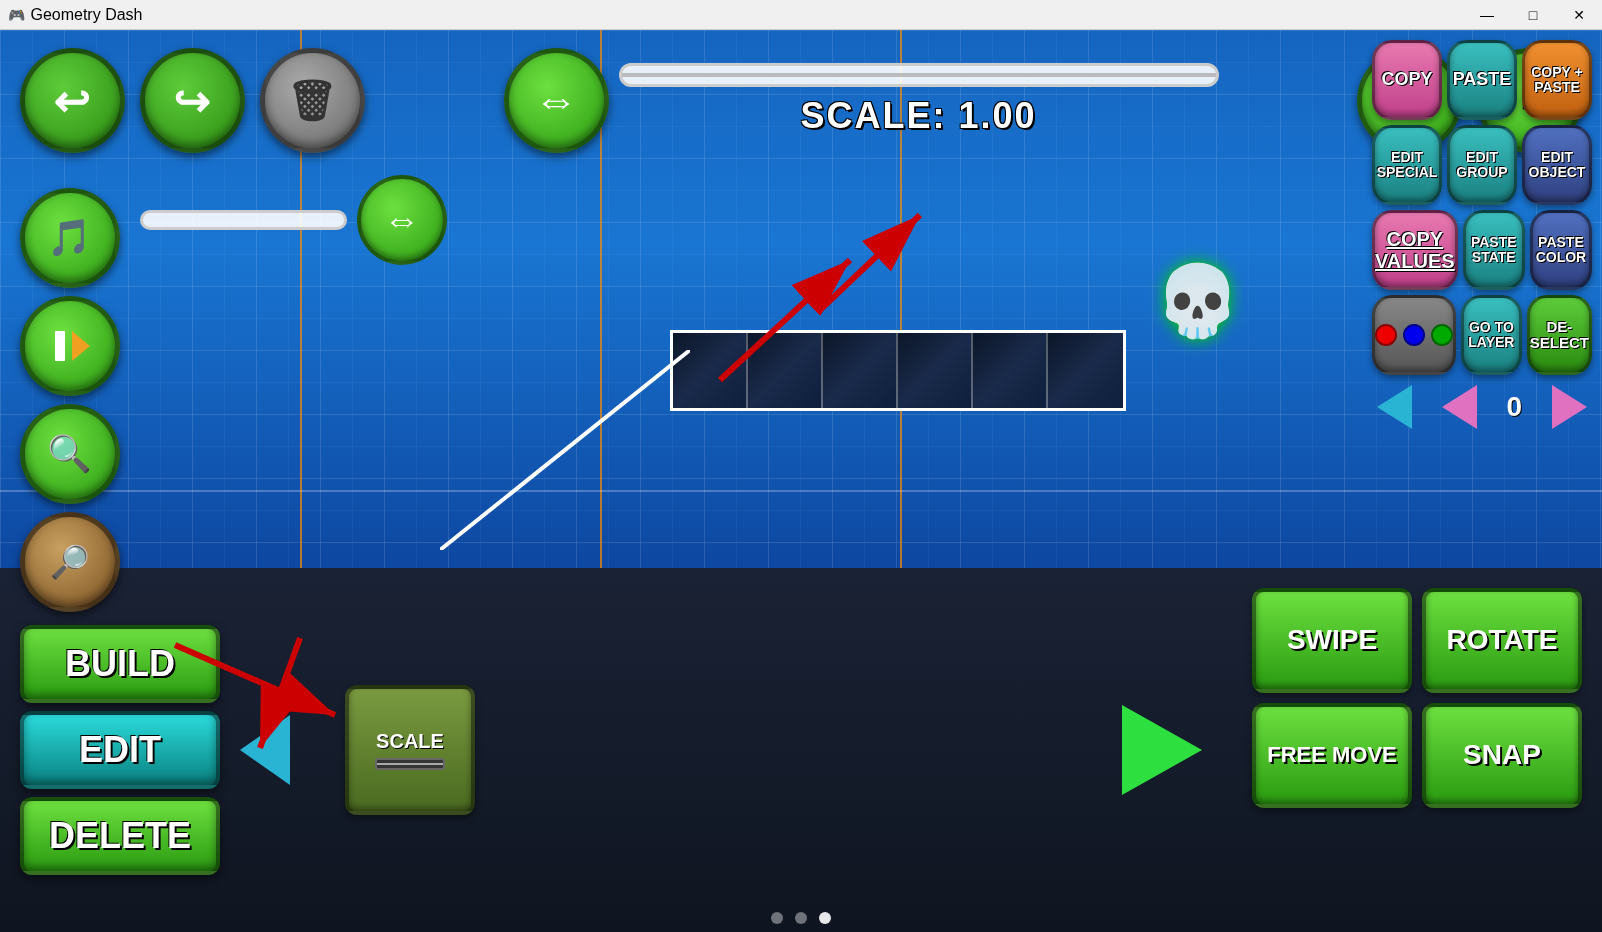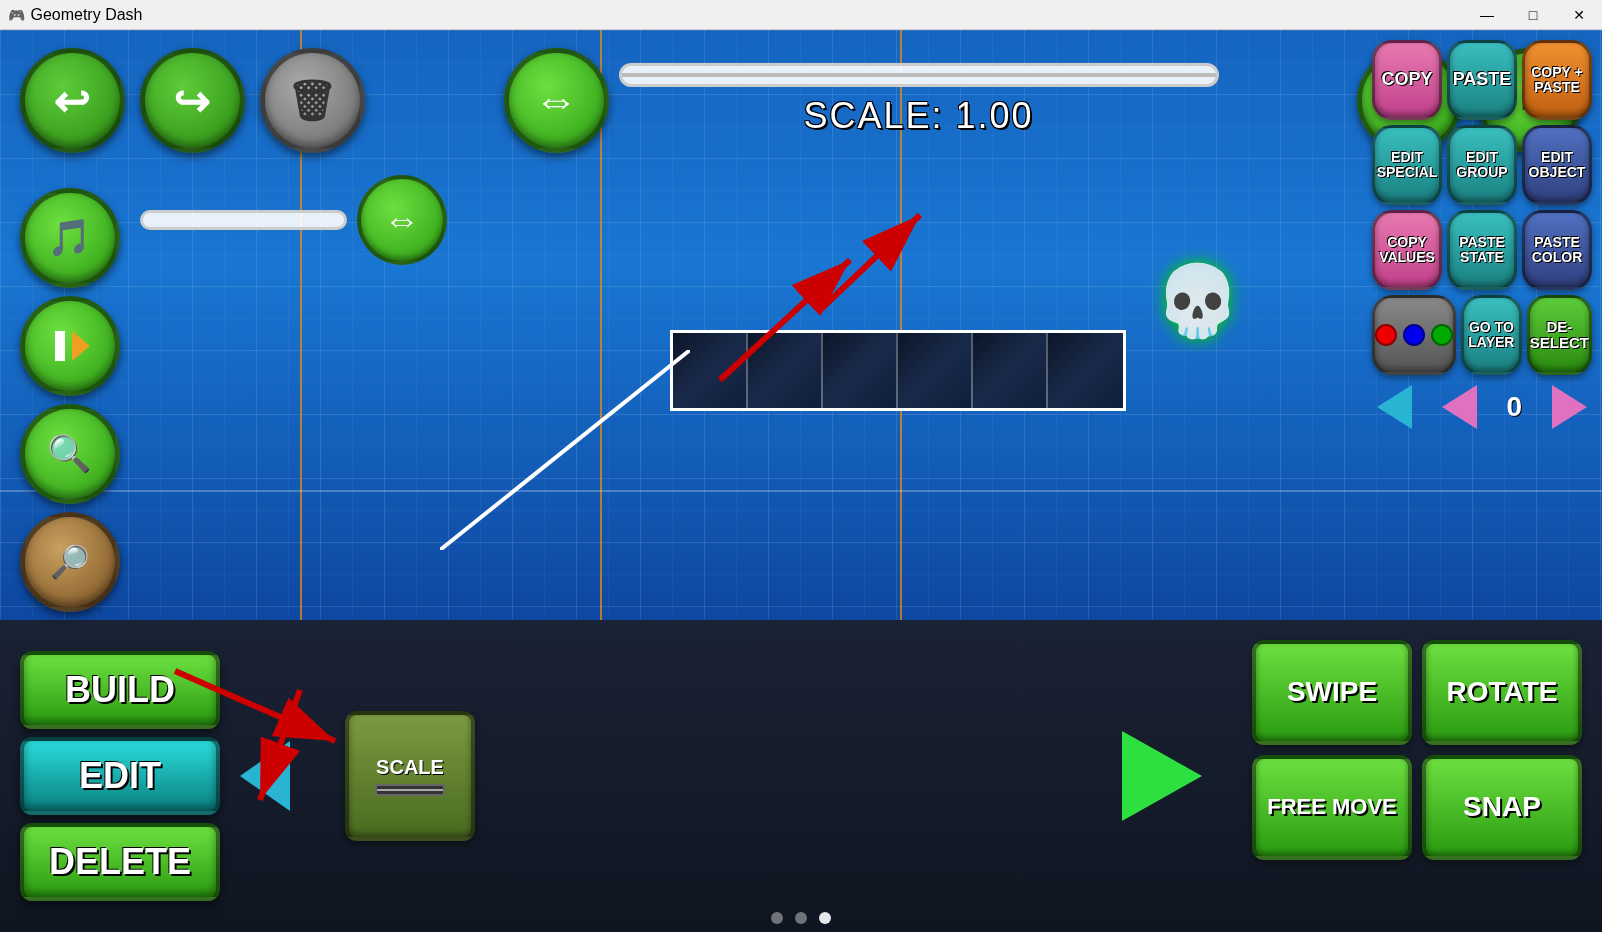--- a/index.html
+++ b/index.html
@@ -121,21 +121,21 @@
     }
 
     .scale-slider-container {
       display: flex; flex-direction: column; align-items: center; gap: 8px;
     }
     .scale-track {
       width: 600px; height: 24px; background: rgba(255,255,255,0.9);
       border-radius: 12px; border: 3px solid #ccc; position: relative;
     }
     .scale-label {
-      font-size: 36px; font-weight: 400; color: white;
+      font-size: 36px; font-weight: 700; color: white;
       text-shadow: 2px 2px 0 #000, -1px -1px 0 #000, 1px -1px 0 #000, -1px 1px 0 #000;
       letter-spacing: 2px;
     }
 
     
     .scale-row2 {
       position: absolute; top: 145px; left: 140px; right: 1155px;
       display: flex; align-items: center; gap: 10px; z-index: 20; pointer-events: none;
     }
     .scale-track2 {
@@ -200,21 +200,21 @@
       font-size: 36px; font-weight: bold; pointer-events: all;
       box-shadow: inset 0 -4px 8px rgba(0,0,0,0.4), 0 4px 8px rgba(0,0,0,0.5);
     }
     .btn-music { background: radial-gradient(circle at 40% 35%, #6de040, #2a9a10); color: white; }
     .btn-play { background: radial-gradient(circle at 40% 35%, #6de040, #2a9a10); color: white; }
     .btn-zoom-in { background: radial-gradient(circle at 40% 35%, #6de040, #2a9a10); color: white; }
     .btn-zoom-out { background: radial-gradient(circle at 40% 35%, #c8a060, #7a5020); color: white; }
 
     
     .bottom-bar {
-      width: 100%; height: 312px;
+      width: 100%; height: 364px;
       background: linear-gradient(180deg, #1a2235 0%, #0f1520 100%);
       display: flex; align-items: center; padding: 0 20px;
       gap: 15px; position: relative;
     }
 
     .mode-buttons {
       display: flex; flex-direction: column; gap: 8px; flex-shrink: 0;
     }
 
     .mode-btn {
@@ -420,21 +420,21 @@
         <div class="rpanel-btn btn-copy-paste" style="font-size:14px;">COPY + PASTE</div>
       </div>
 
       <div class="right-row">
         <div class="rpanel-btn btn-edit-special" style="font-size:14px;">EDIT SPECIAL</div>
         <div class="rpanel-btn btn-edit-group" style="font-size:14px;">EDIT GROUP</div>
         <div class="rpanel-btn btn-edit-object" style="font-size:14px;">EDIT OBJECT</div>
       </div>
 
       <div class="right-row">
-        <div class="rpanel-btn btn-copy-values" style="font-size:14px;">COPY VALUES</div>
+        <div class="rpanel-btn btn-copy-values" style="font-size:20px;text-decoration:underline;">COPY VALUES</div>
         <div class="rpanel-btn btn-paste-state" style="font-size:14px;">PASTE STATE</div>
         <div class="rpanel-btn btn-paste-color" style="font-size:14px;">PASTE COLOR</div>
       </div>
 
       <div class="right-row">
         <div class="rpanel-btn btn-color">
           <div class="color-dots">
             <div class="dot-red"></div>
             <div class="dot-blue"></div>
             <div class="dot-green"></div>

